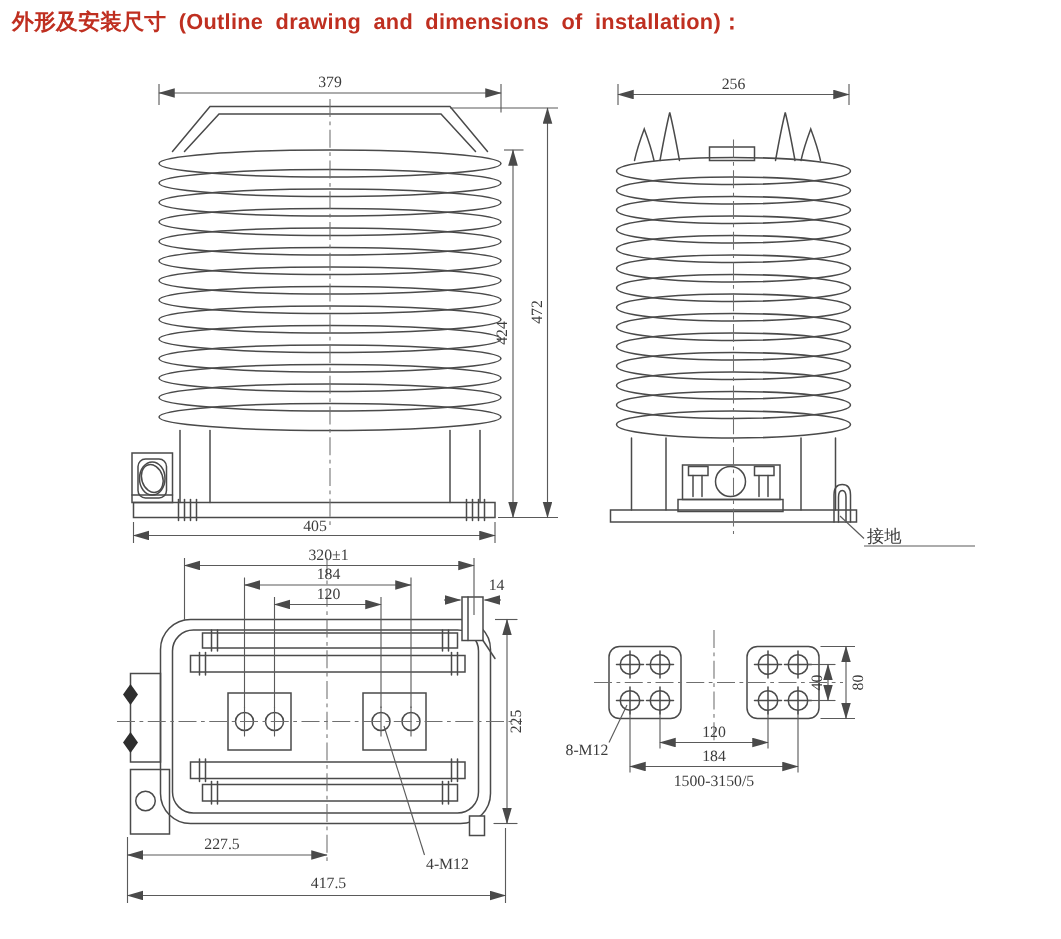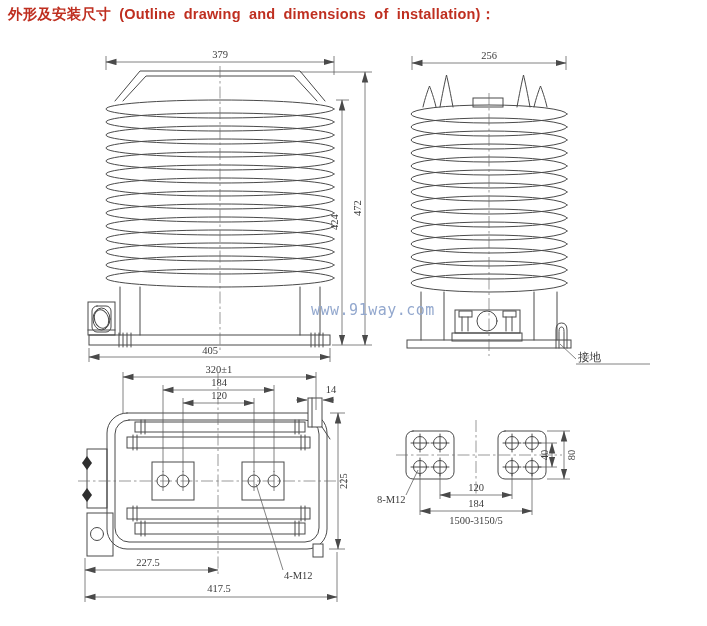--- a/index.html
+++ b/index.html
@@ -300,14 +300,13 @@
       <line class="thin" x1="420" y1="511" x2="532" y2="511" marker-start="url(#ar)" marker-end="url(#ar)"></line>
       <text x="476" y="507" text-anchor="middle">184</text>
 
       <text x="476" y="524" text-anchor="middle">1500-3150/5</text>
 
       <line class="thin" x1="406" y1="495" x2="418" y2="470"></line>
       <text x="377" y="503">8-M12</text>
     </g>
   </svg>
 
-  <div id="watermark">www.91way.com</div>
 </div>
 
 </body></html>

